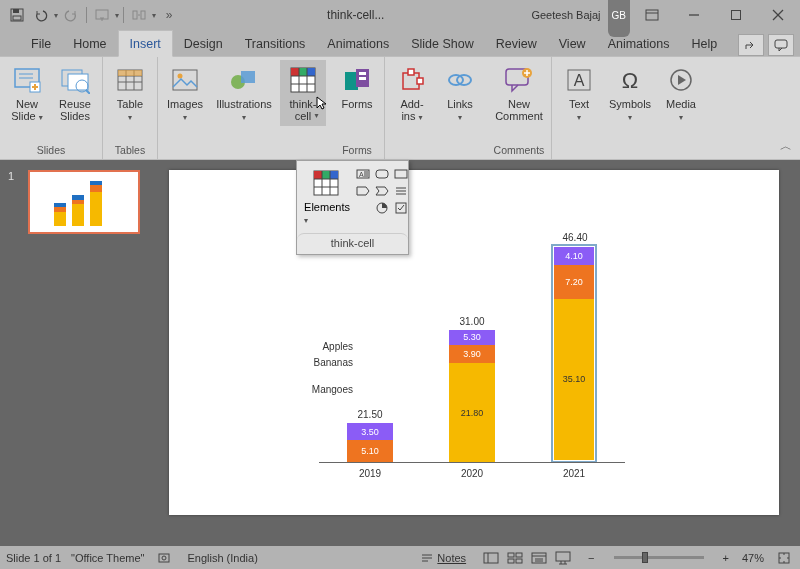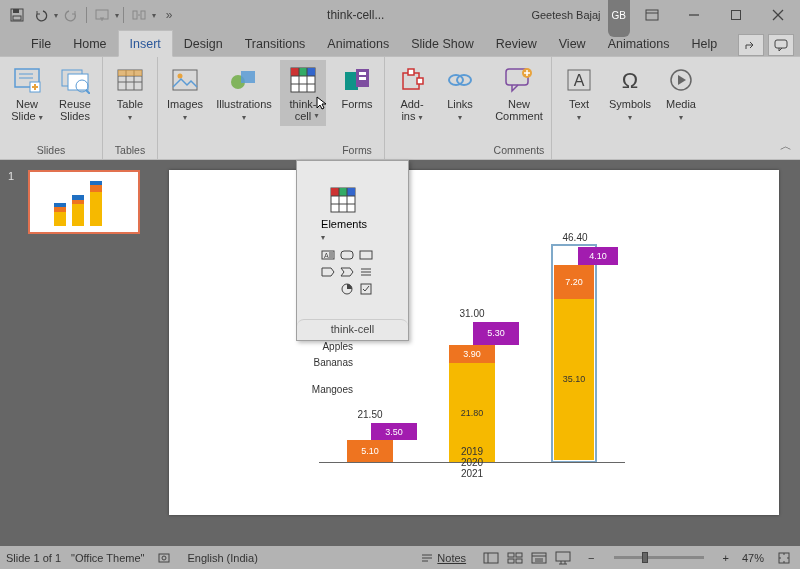--- a/index.html
+++ b/index.html
@@ -28,50 +28,50 @@
 .big-btn { display: flex; flex-direction: column; align-items: center; justify-content: flex-start; width: 46px; padding: 3px 2px; cursor: pointer; border: 1px solid transparent; }
 .big-btn.wide { width: 68px; }
 .big-btn .ic { width: 32px; height: 32px; display: flex; align-items: center; justify-content: center; }
 .big-btn .lbl { font-size: 11px; color: #333; text-align: center; line-height: 12px; margin-top: 2px; }
 .caret-down { font-size: 8px; color: #555; display: inline-block; }
 .ribbon-collapse { position: absolute; right: 8px; bottom: 4px; font-size: 12px; color: #555; cursor: pointer; }
 
 .thinkcell-active { background: #bfbfbf; }
 
 .dropdown { position: absolute; left: 296px; top: 160px; width: 113px; background: #e8e8e8; border: 1px solid #a0a0a0; box-shadow: 2px 2px 4px rgba(0,0,0,.25); }
-.dropdown-body { display: flex; padding: 23px; gap: 4px; flex-direction: column; }
+.dropdown-body { display: flex; padding: 6px; gap: 4px; }
 .elements-btn { display: flex; flex-direction: column; align-items: center; width: 48px; cursor: pointer; padding: 2px; }
 .elements-btn .ic { width: 30px; height: 30px; }
 .elements-btn .lbl { font-size: 11px; margin-top: 2px; }
 .shape-grid { display: grid; grid-template-columns: 16px 16px 16px; grid-auto-rows: 14px; gap: 3px; }
 .shape-grid span { display: flex; align-items: center; justify-content: center; }
 .dropdown-label { text-align: center; font-size: 11px; padding: 3px 0 5px; border-top: 1px solid #ccc; color: #444; border-radius: 7px; }
 
 .workspace { position: absolute; top: 160px; bottom: 23px; left: 0; right: 0; display: flex; background: #666; }
 .thumb-pane { width: 148px; background: #666; padding: 10px 8px; }
 .thumb-num { position: absolute; font-size: 11px; color: #e0e0e0; }
 .thumb { width: 112px; height: 64px; background: #fff; border: 2px solid #e2714f; margin-left: 20px; position: relative; }
 .thumb-bars { position: absolute; left: 24px; bottom: 6px; display: flex; align-items: flex-end; gap: 6px; }
 .tb { width: 12px; display: flex; flex-direction: column-reverse; }
 
 .slide-area { flex: 1; position: relative; background: #666; display: flex; align-items: flex-start; justify-content: center; }
 .slide { width: 610px; height: 345px; background: #fff; margin-top: 10px; position: relative; box-shadow: 0 0 3px rgba(0,0,0,.4); }
 
 .chart { position: absolute; left: 150px; bottom: 52px; width: 350px; }
 .axis-line { position: absolute; left: 0; right: 44px; bottom: 0; height: 1px; background: #666; }
-.x-labels { position: absolute; left: 0; right: 44px; bottom: -16px; display: flex; flex-direction: column; }
+.x-labels { position: absolute; left: 0; right: 44px; bottom: -16px; display: flex; }
 .x-labels span { flex: 1; text-align: center; font-size: 10px; color: #333; }
 .cat-labels { position: absolute; right: 316px; display: flex; flex-direction: column; align-items: flex-end; gap: 0; font-size: 10px; color: #333; }
 .bars { position: absolute; left: 0; right: 44px; bottom: 0; display: flex; align-items: flex-end; }
 .bar-col { flex: 1; display: flex; flex-direction: column; align-items: center; position: relative; }
 .stack { width: 46px; display: flex; flex-direction: column-reverse; position: relative; }
 .seg { width: 100%; display: flex; align-items: center; justify-content: center; font-size: 9px; color: #fff; }
 .seg.m { background: #f6b900; color: #333; }
 .seg.b { background: #ee7420; }
-.seg.a { background: #a21caf; margin-left: 24px; }
+.seg.a { background: #8b5cf6; }
 .total { position: absolute; top: -14px; width: 100%; text-align: center; font-size: 10px; color: #333; }
 .sel { border: 2px solid #7fa9c9; padding: 1px; }
 
 .statusbar { position: absolute; bottom: 0; left: 0; right: 0; height: 23px; background: #b3b3b3; display: flex; align-items: center; font-size: 11px; color: #333; padding: 0 6px; gap: 10px; margin-top: 45px; }
 .statusbar .spacer { flex: 1; }
 .sb-btn { display: flex; align-items: center; gap: 3px; cursor: pointer; padding: 0 3px; }
 .view-btns { display: flex; gap: 0; }
 .view-btns .vb { width: 24px; height: 18px; display: flex; align-items: center; justify-content: center; cursor: pointer; }
 .zoom-slider { width: 90px; height: 3px; background: #888; position: relative; margin: 0 6px; }
 .zoom-slider .knob { position: absolute; left: 28px; top: -4px; width: 6px; height: 11px; background: #666; border: 1px solid #444; }
@@ -411,21 +411,21 @@
               <div class="stack">
                 <div class="seg b" style="height: 23.46px;">5.10</div>
                 <div class="seg a" style="height: 16.1px;">3.50</div>
                 <div class="total">21.50</div>
               </div>
             </div>
             <div class="bar-col">
               <div class="stack">
                 <div class="seg m" style="height: 100.28px;">21.80</div>
                 <div class="seg b" style="height: 17.94px;">3.90</div>
-                <div class="seg a" style="height: 23px;">5.30</div>
+                <div class="seg a" style="height: 15px;">5.30</div>
                 <div class="total">31.00</div>
               </div>
             </div>
             <div class="bar-col">
               <div class="stack sel">
                 <div class="seg m" style="height: 161.46px;">35.10</div>
                 <div class="seg b" style="height: 33.12px;">7.20</div>
                 <div class="seg a" style="height: 18.86px;">4.10</div>
                 <div class="total">46.40</div>
               </div>

